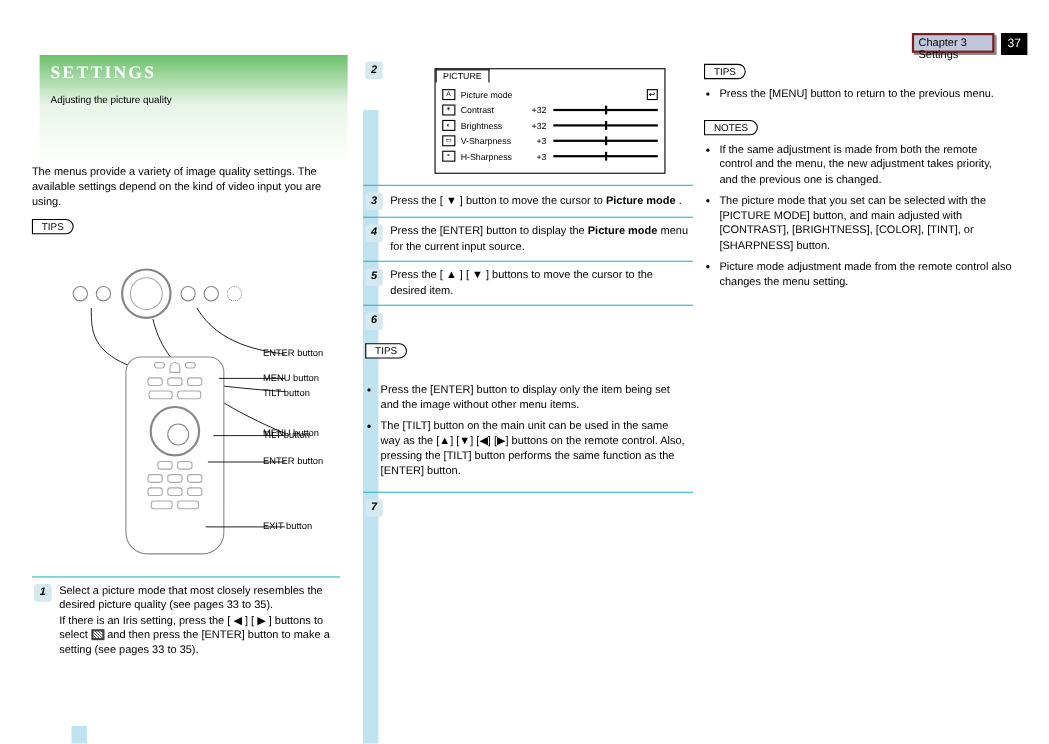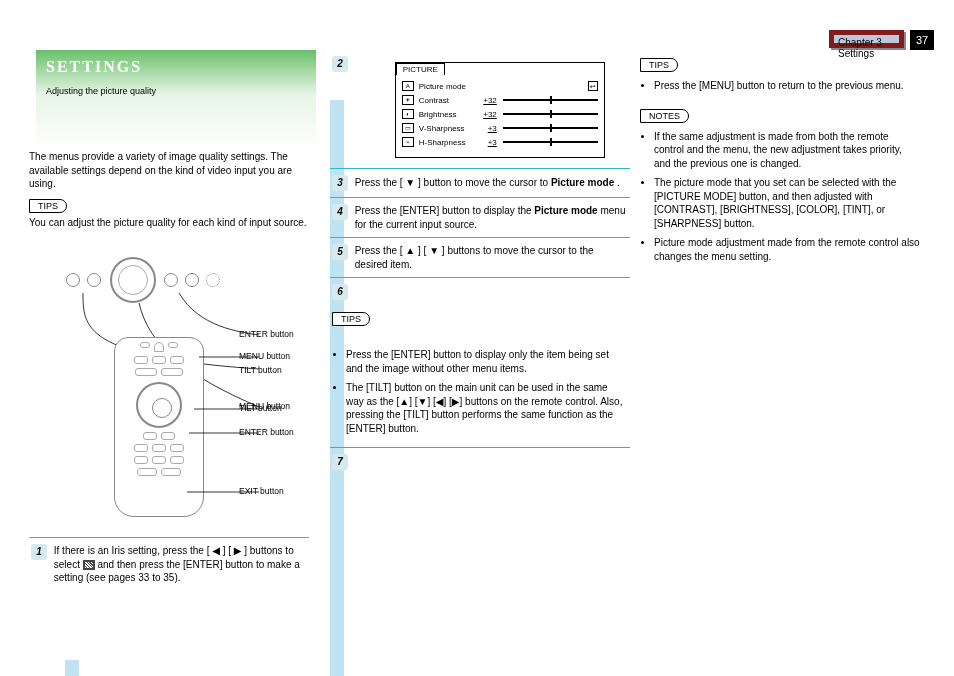--- a/index.html
+++ b/index.html
@@ -11,21 +11,21 @@
     font-size: 10px;
     color: #000;
     position: relative;
     overflow: hidden;
   }
   .chapter-tab {
     position: absolute;
     top: 30px; right: 50px;
     width: 75px; height: 18px;
     background: #c0c7dc;
-    border: 5px solid #7f1d1d;
+    border: 2px solid #7f1d1d;
     box-shadow: 2px 2px 0 #888;
     font-size: 10px;
     padding: 2px 4px;
   }
   .page-num {
     position: absolute;
     top: 30px; right: 20px;
     width: 24px; height: 20px;
     background: #000;
     color: #fff;
@@ -114,21 +114,21 @@
     border:1px solid #000;
     width:210px;
     margin:6px 0 4px 40px;
     font-size:8px;
   }
   .osd-tab { display:inline-block; border:1px solid #000; border-bottom:none; padding:1px 6px; font-size:8px; }
   .osd-inner { padding:4px 6px 8px; }
   .osd-row { display:flex; align-items:center; height:14px; }
   .osd-row .ic { width:12px; height:10px; border:1px solid #000; margin-right:5px; font-size:6px; text-align:center; line-height:8px;}
   .osd-row .lbl { flex:0 0 52px; }
-  .osd-row .val { flex:0 0 26px; text-align:right; margin-right:6px;text-decoration:underline; }
+  .osd-row .val { flex:0 0 26px; text-align:right; margin-right:6px; }
   .osd-row .bar { flex:1; height:2px; background:#000; position:relative; }
   .osd-row .bar::after { content:""; position:absolute; top:-3px; left:50%; width:2px; height:8px; background:#000;}
   .osd-row .glyph { width:10px; height:10px; border:1px solid #000; margin-left:6px; font-size:7px; text-align:center; line-height:9px;}
   .arrow { font-size:11px; }
   .right-col {
     position: absolute;
     left: 640px; top: 50px;
     width: 280px;
   }
   .note-block { margin-top:8px; }
@@ -146,21 +146,20 @@
 
 <div class="header-band">
   <div class="ttl">SETTINGS</div>
   <div class="sub">Adjusting the picture quality</div>
 </div>
 
 <div class="left-col">
   <p>The menus provide a variety of image quality settings. The available settings depend on the kind of video input you are using.</p>
   <div style="margin-top:8px;">
     <span class="tip-tag">TIPS</span>
-    <p>You can adjust the picture quality for each kind of input source.</p>
   </div>
 
   <div class="remote-diagram">
 
     <div class="panel-btns">
       <span class="small-circ"></span>
       <span class="small-circ"></span>
       <span class="big-circ"></span>
       <span class="small-circ"></span>
       <span class="small-circ"></span>
@@ -222,20 +221,21 @@
     <div class="callout" style="top:166px; left:200px;">TILT button</div>
     <div class="callout" style="top:190px; left:200px;">ENTER button</div>
     <div class="callout" style="top:249px; left:200px;">EXIT button</div>
   </div>
 
   <div class="left-blue-strip"></div>
 
   <div class="step-box">
     <span class="step-num">1</span>
     <div class="step-body">
+      <p>Select a picture mode that most closely resembles the desired picture quality (see pages 33 to 35).</p>
       <p>
         <span>If there is an Iris setting, press the [ ◀ ] [ ▶ ] buttons to select </span>
         <span class="iris-icon"></span>
         <span> and then press the [ENTER] button to make a setting (see pages 33 to 35).</span>
       </p>
     </div>
   </div>
 </div>
 
 <div class="mid-col">
@@ -335,17 +335,17 @@
   <div class="note-block">
     <span class="tip-tag">TIPS</span>
     <ul>
       <li>Press the [MENU] button to return to the previous menu.</li>
     </ul>
   </div>
   <div class="note-block" style="margin-top:16px;">
     <span class="tip-tag">NOTES</span>
     <ul>
       <li>If the same adjustment is made from both the remote control and the menu, the new adjustment takes priority, and the previous one is changed.</li>
-      <li>The picture mode that you set can be selected with the [PICTURE MODE] button, and then adjusted with [CONTRAST], [BRIGHTNESS], [COLOR], [TINT], or [SHARPNESS] button.</li>
+      <li>The picture mode that you set can be selected with the [PICTURE MODE] button, and main adjusted with [CONTRAST], [BRIGHTNESS], [COLOR], [TINT], or [SHARPNESS] button.</li>
       <li>Picture mode adjustment made from the remote control also changes the menu setting.</li>
     </ul>
   </div>
 </div>
 
 </body></html>

